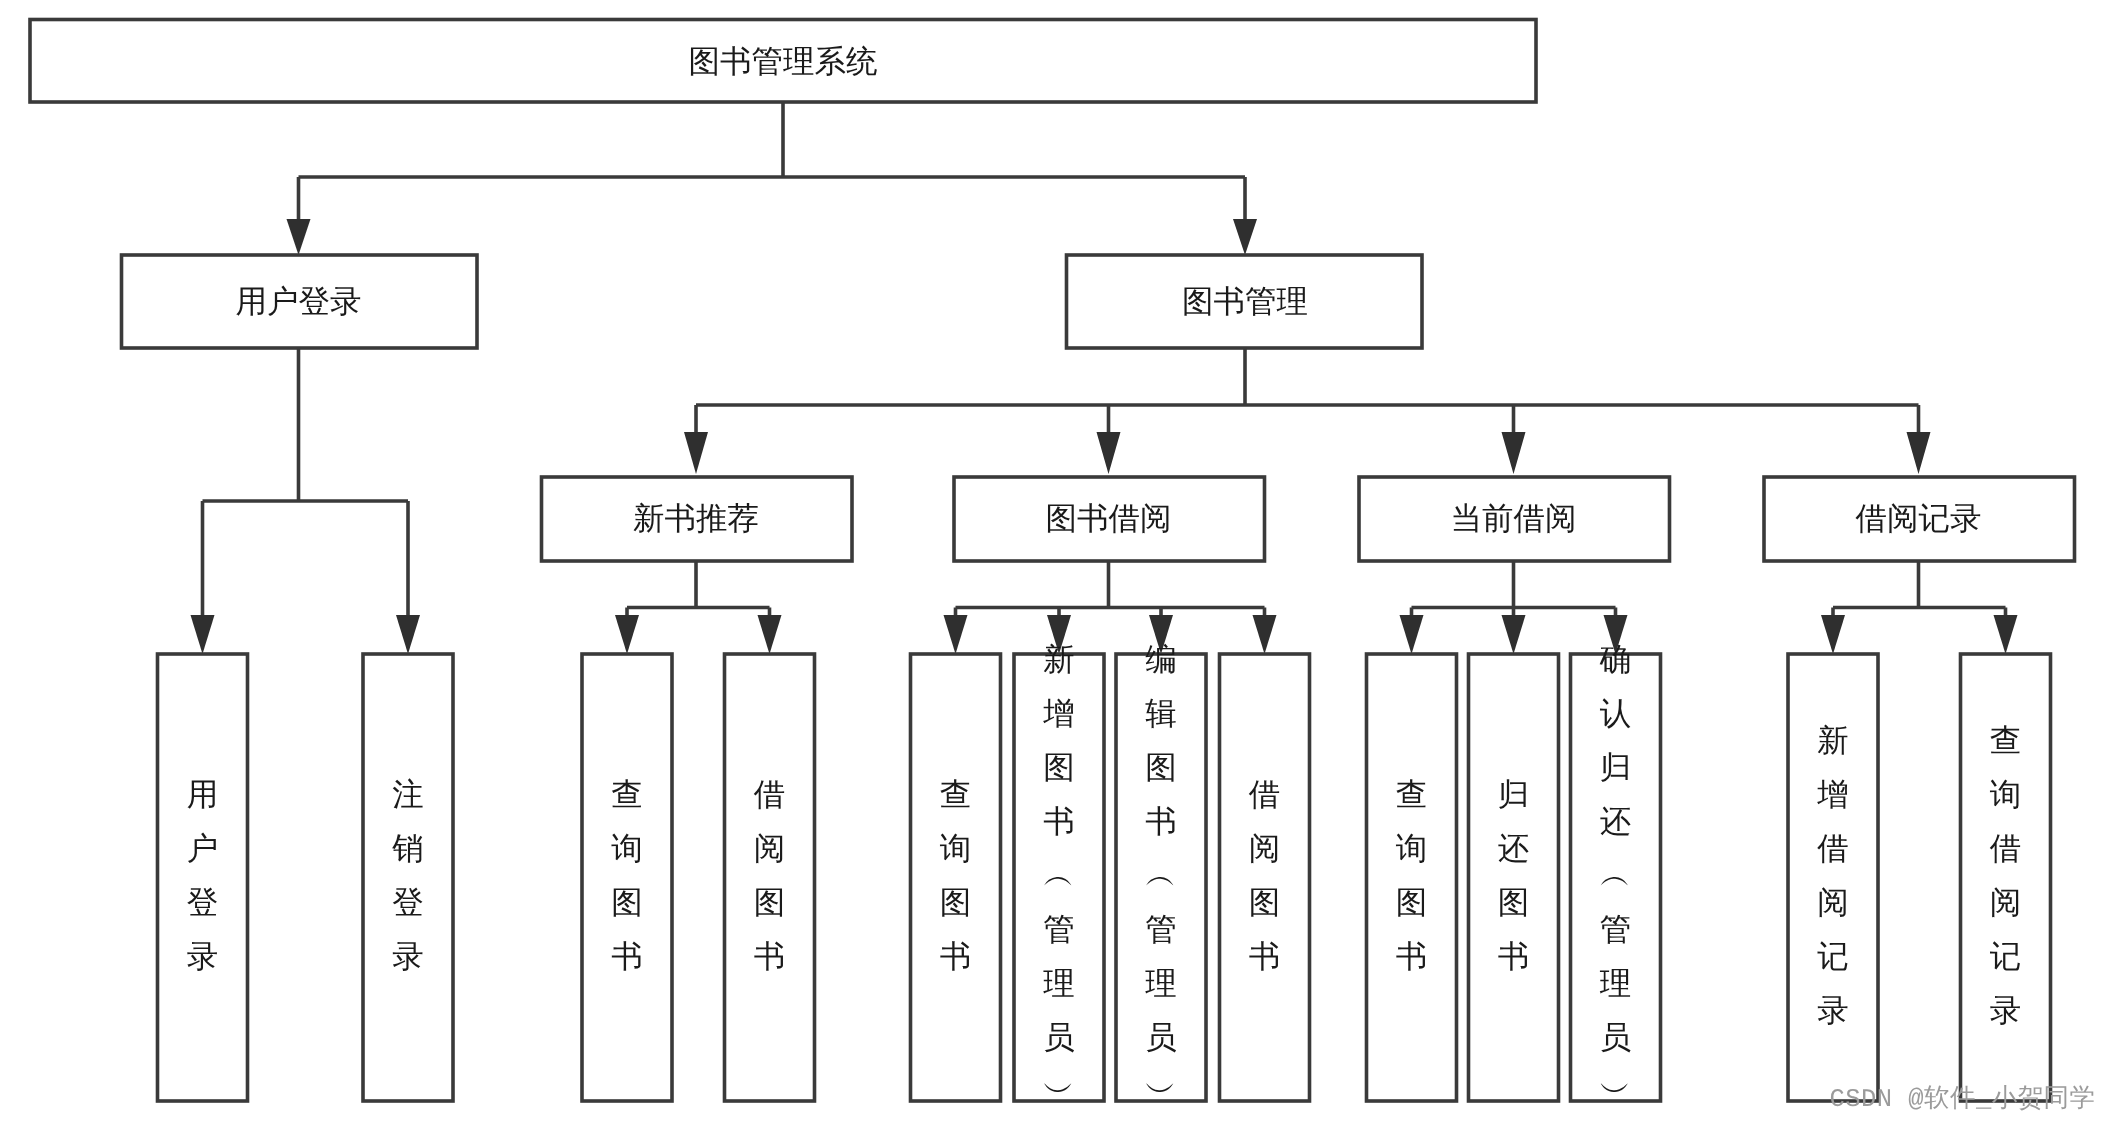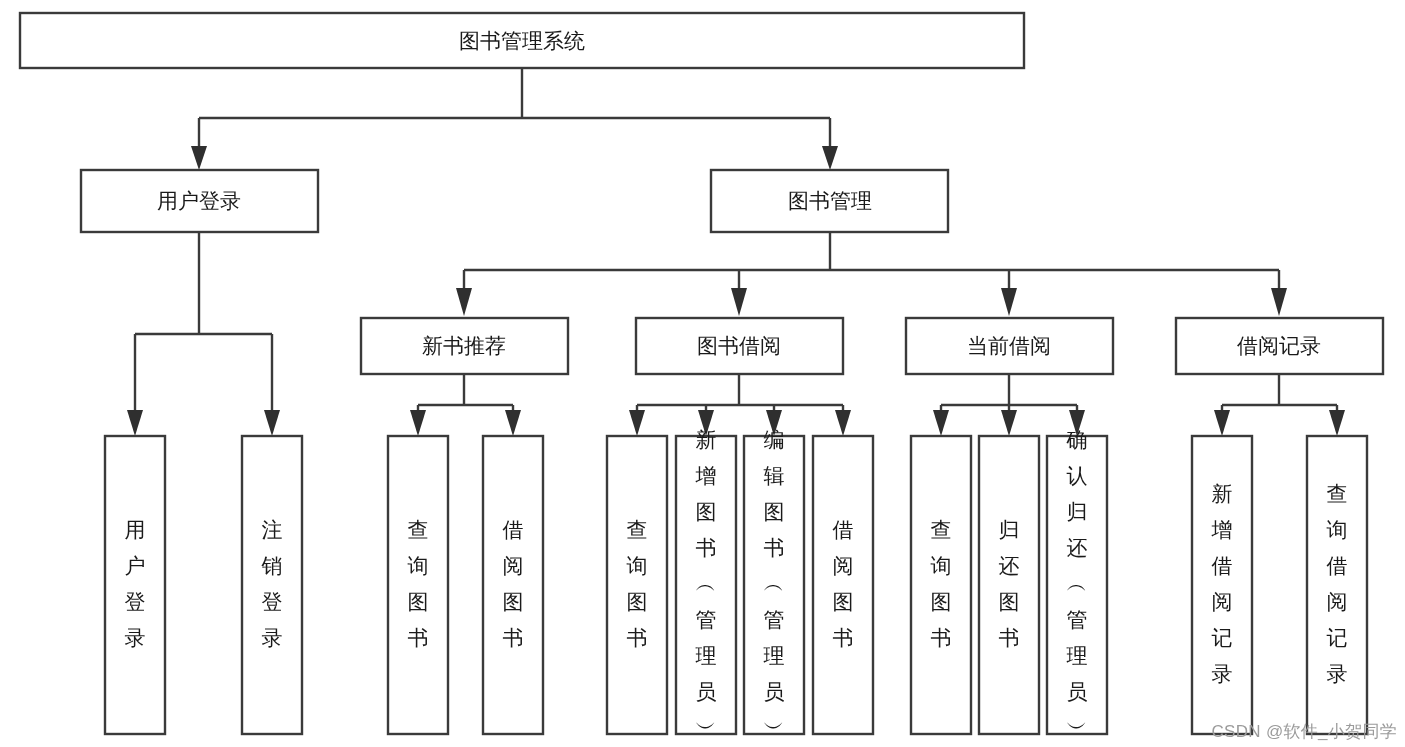--- a/index.html
+++ b/index.html
@@ -52,21 +52,21 @@
   .node-label-v {
     font-family: "DejaVu Sans", "Liberation Sans", sans-serif;
     font-size: 21px;
     fill: #1a1a1a;
     text-anchor: middle;
   }
   .watermark {
     position: absolute;
     right: 8px;
     bottom: 4px;
-    font-family: Liberation Sans, sans-serif;
+    font-family: Liberation Mono, monospace;
     font-size: 17px;
     color: #9b9b9b;
     white-space: nowrap;
     letter-spacing: 0.3px;
   }
 </style>
 </head>
 <body>
 
 <div id="diagram-root">

